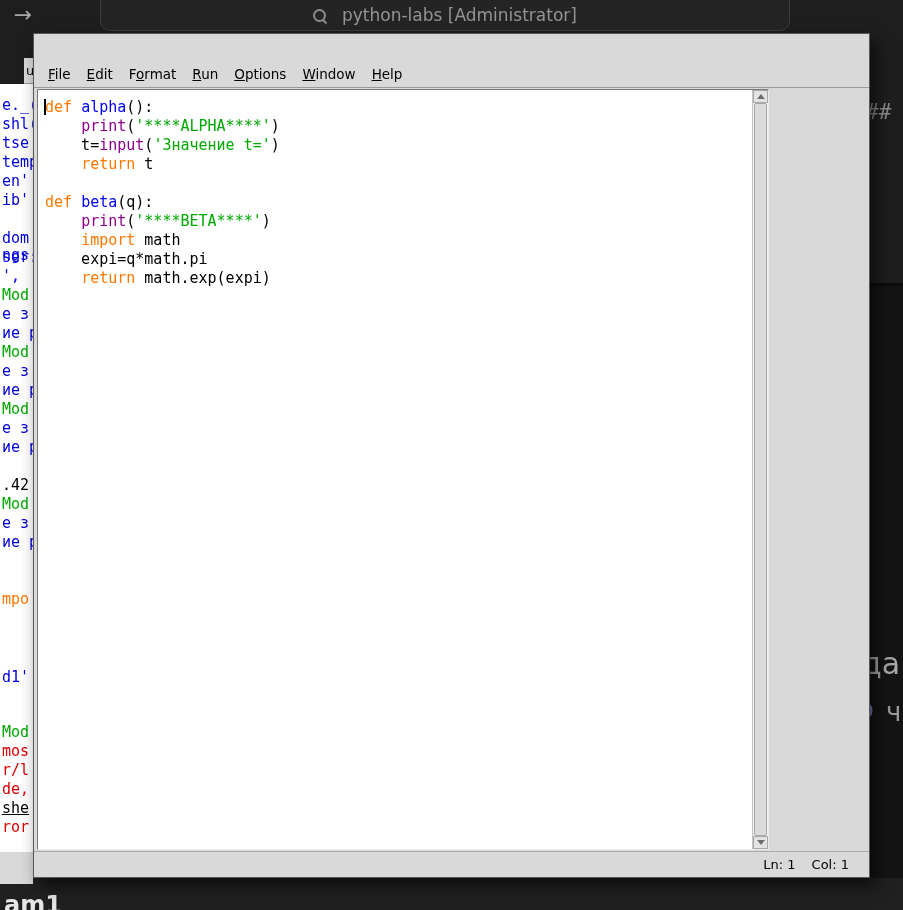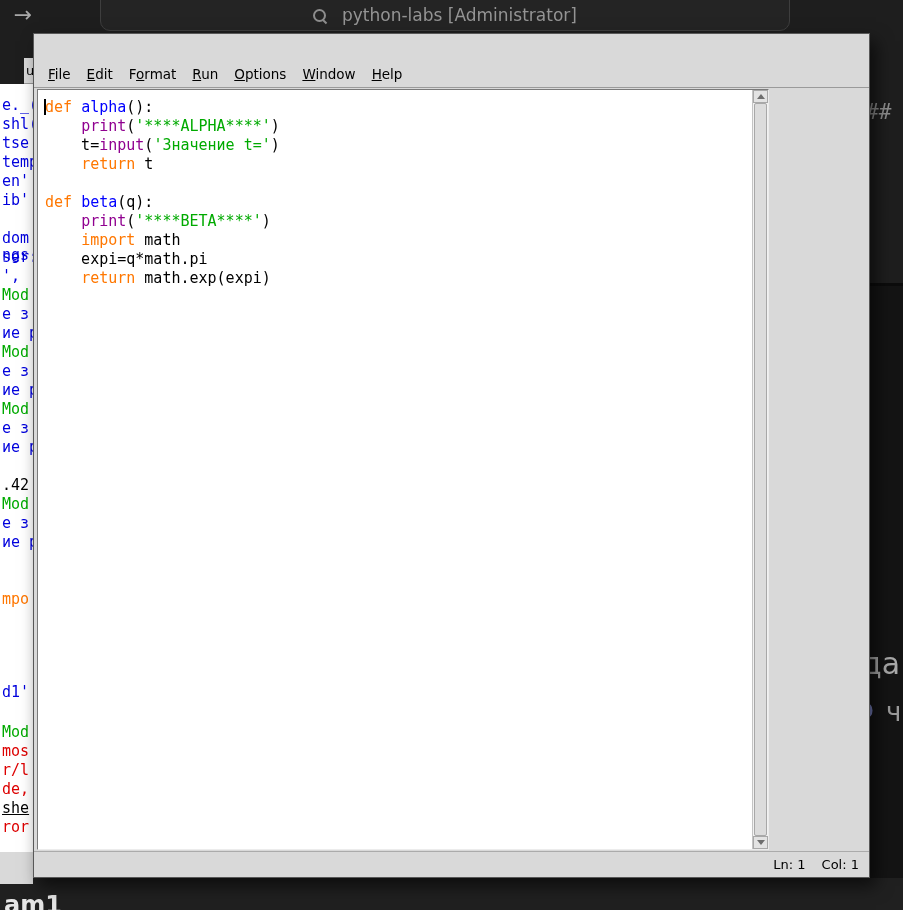--- a/index.html
+++ b/index.html
@@ -74,21 +74,21 @@
   .sb-up { top:0; } .sb-down { bottom:0; }
   .tri-up { width:0; height:0; border-left:4px solid transparent; border-right:4px solid transparent;
             border-bottom:5px solid #6e6e6e; }
   .tri-down { width:0; height:0; border-left:4px solid transparent; border-right:4px solid transparent;
               border-top:5px solid #6e6e6e; }
   .sb-thumb { position:absolute; left:1px; right:1px; top:13px; bottom:13px;
               background:#dcdcdc; border:1px solid #a8a8a8; border-radius:2px; }
 
   .statusbar { position:absolute; left:0; bottom:0; right:0; height:26px; background:#d9d9d9;
                border-top:1px solid #ababab; display:flex; align-items:center;
-               justify-content:flex-end; gap:16px; padding-right:10px;
+               justify-content:flex-end; gap:16px; padding-right:20px;
                font-size:13px; color:#000; }
 </style>
 </head>
 <body>
 
 <div class="top-panel"></div>
 <div class="bottom-strip"></div>
 
 <div class="back-arrow">→</div>
 
@@ -126,21 +126,21 @@
     <div class="bfrag" style="top: 278px; color: rgb(0, 0, 221);">е з</div>
     <div class="bfrag" style="top: 297px; color: rgb(0, 0, 221);">ие р</div>
     <div class="bfrag" style="top: 316px; color: rgb(0, 170, 0);">Mod</div>
     <div class="bfrag" style="top: 335px; color: rgb(0, 0, 221);">е з</div>
     <div class="bfrag" style="top: 354px; color: rgb(0, 0, 221);">ие р</div>
     <div class="bfrag" style="top: 392px; color: rgb(0, 0, 0);">.42</div>
     <div class="bfrag" style="top: 411px; color: rgb(0, 170, 0);">Mod</div>
     <div class="bfrag" style="top: 430px; color: rgb(0, 0, 221);">е з</div>
     <div class="bfrag" style="top: 449px; color: rgb(0, 0, 221);">ие р</div>
     <div class="bfrag" style="top: 506px; color: rgb(255, 119, 0);">mpo</div>
-    <div class="bfrag" style="top: 599px; color: rgb(0, 0, 221);">d1'</div>
+    <div class="bfrag" style="top: 584px; color: rgb(0, 0, 221);">d1'</div>
     <div class="bfrag" style="top: 639px; color: rgb(0, 170, 0);">Mod</div>
     <div class="bfrag" style="top: 658px; color: rgb(221, 0, 0);">mos</div>
     <div class="bfrag" style="top: 677px; color: rgb(221, 0, 0);">r/l</div>
     <div class="bfrag" style="top: 696px; color: rgb(221, 0, 0);">de,</div>
     <div class="bfrag" style="top: 715px; color: #000000; text-decoration: underline;">she</div>
     <div class="bfrag" style="top: 734px; color: rgb(221, 0, 0);">ror</div>
   </div>
 <div class="bl-foot"></div>
 
 <div class="win">

